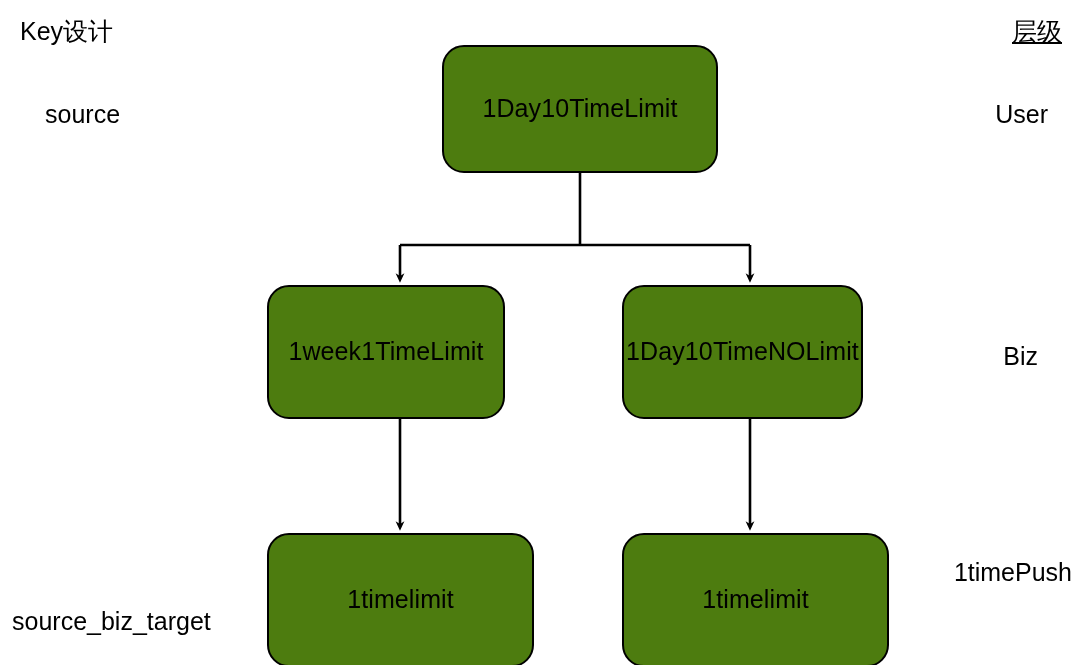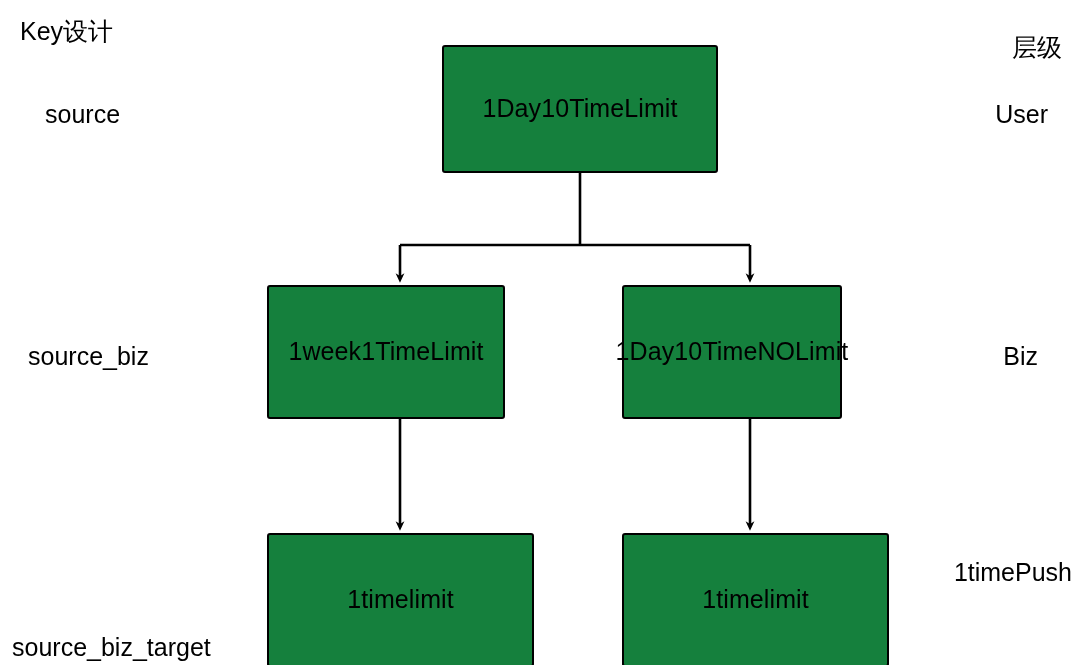--- a/index.html
+++ b/index.html
@@ -23,23 +23,23 @@
     position: absolute;
     left: 0;
     top: 0;
     width: 1080px;
     height: 665px;
     pointer-events: none;
   }
   .node {
     position: absolute;
     box-sizing: border-box;
-    background: #15803d;
+    background: #4d7c0f;
     border: 2px solid #000000;
-    border-radius: 3px;
+    border-radius: 22px;
     display: flex;
     align-items: center;
     justify-content: center;
     text-align: center;
   }
   .node-label {
     font-size: 25px;
     line-height: 1.1;
     letter-spacing: 0.1px;
     color: #000000;
@@ -51,32 +51,32 @@
     line-height: 1.1;
     color: #000000;
     white-space: nowrap;
   }
   .side-label.left { text-align: right; }
   .side-label.right { text-align: right; }
 
   
   #node-root        { left: 442px; top: 45px;  width: 276px; height: 128px; }
   #node-week        { left: 267px; top: 285px; width: 238px; height: 134px; }
-  #node-daynolimit  { left: 622px; top: 285px; width: 220px; height: 134px; }
+  #node-daynolimit  { left: 622px; top: 285px; width: 241px; height: 134px; }
   #node-leaf-left   { left: 267px; top: 533px; width: 267px; height: 134px; }
   #node-leaf-right  { left: 622px; top: 533px; width: 267px; height: 134px; }
 
   
   #label-key-design      { left: 20px;  top: 18px; }
   #label-source          { left: 30px;  top: 101px; margin-left: 15px; }
   #label-source-biz      { left: 28px;  top: 343px; }
-  #label-source-biz-tgt  { left: 12px;  top: 608px; margin-top: 26px; }
+  #label-source-biz-tgt  { left: 12px;  top: 608px; }
 
   
-  #label-hierarchy   { right: 18px; top: 34px; }
+  #label-hierarchy   { right: 18px; top: 18px; text-decoration: underline; }
   #label-user        { right: 32px; top: 101px; text-align: right; }
   #label-biz         { right: 42px; top: 343px; text-align: center; }
   #label-onetimepush { right: 8px;  top: 559px; }
 </style>
 </head>
 <body>
 
 <div id="canvas">
 
   <svg id="edges" viewBox="0 0 1080 665" width="1080" height="665" xmlns="http://www.w3.org/2000/svg">
@@ -96,21 +96,20 @@
 
     <path d="M400,419 L400,526" fill="none" stroke="#000000" stroke-width="2.6" marker-end="url(#arrowhead)"></path>
 
     <path d="M750,419 L750,526" fill="none" stroke="#000000" stroke-width="2.6" marker-end="url(#arrowhead)"></path>
   </svg>
 
   <div class="side-label left" id="label-key-design">Key设计</div>
 
   <div class="side-label left" id="label-source">source</div>
 
-  <div class="side-label left" id="label-source-biz">source_biz</div>
 
   <div class="side-label left" id="label-source-biz-tgt">source_biz_target</div>
 
   <div class="side-label right" id="label-hierarchy">层级</div>
 
   <div class="side-label right" id="label-user">User</div>
 
   <div class="side-label right" id="label-biz">Biz</div>
 
   <div class="side-label right" id="label-onetimepush">1timePush</div>

